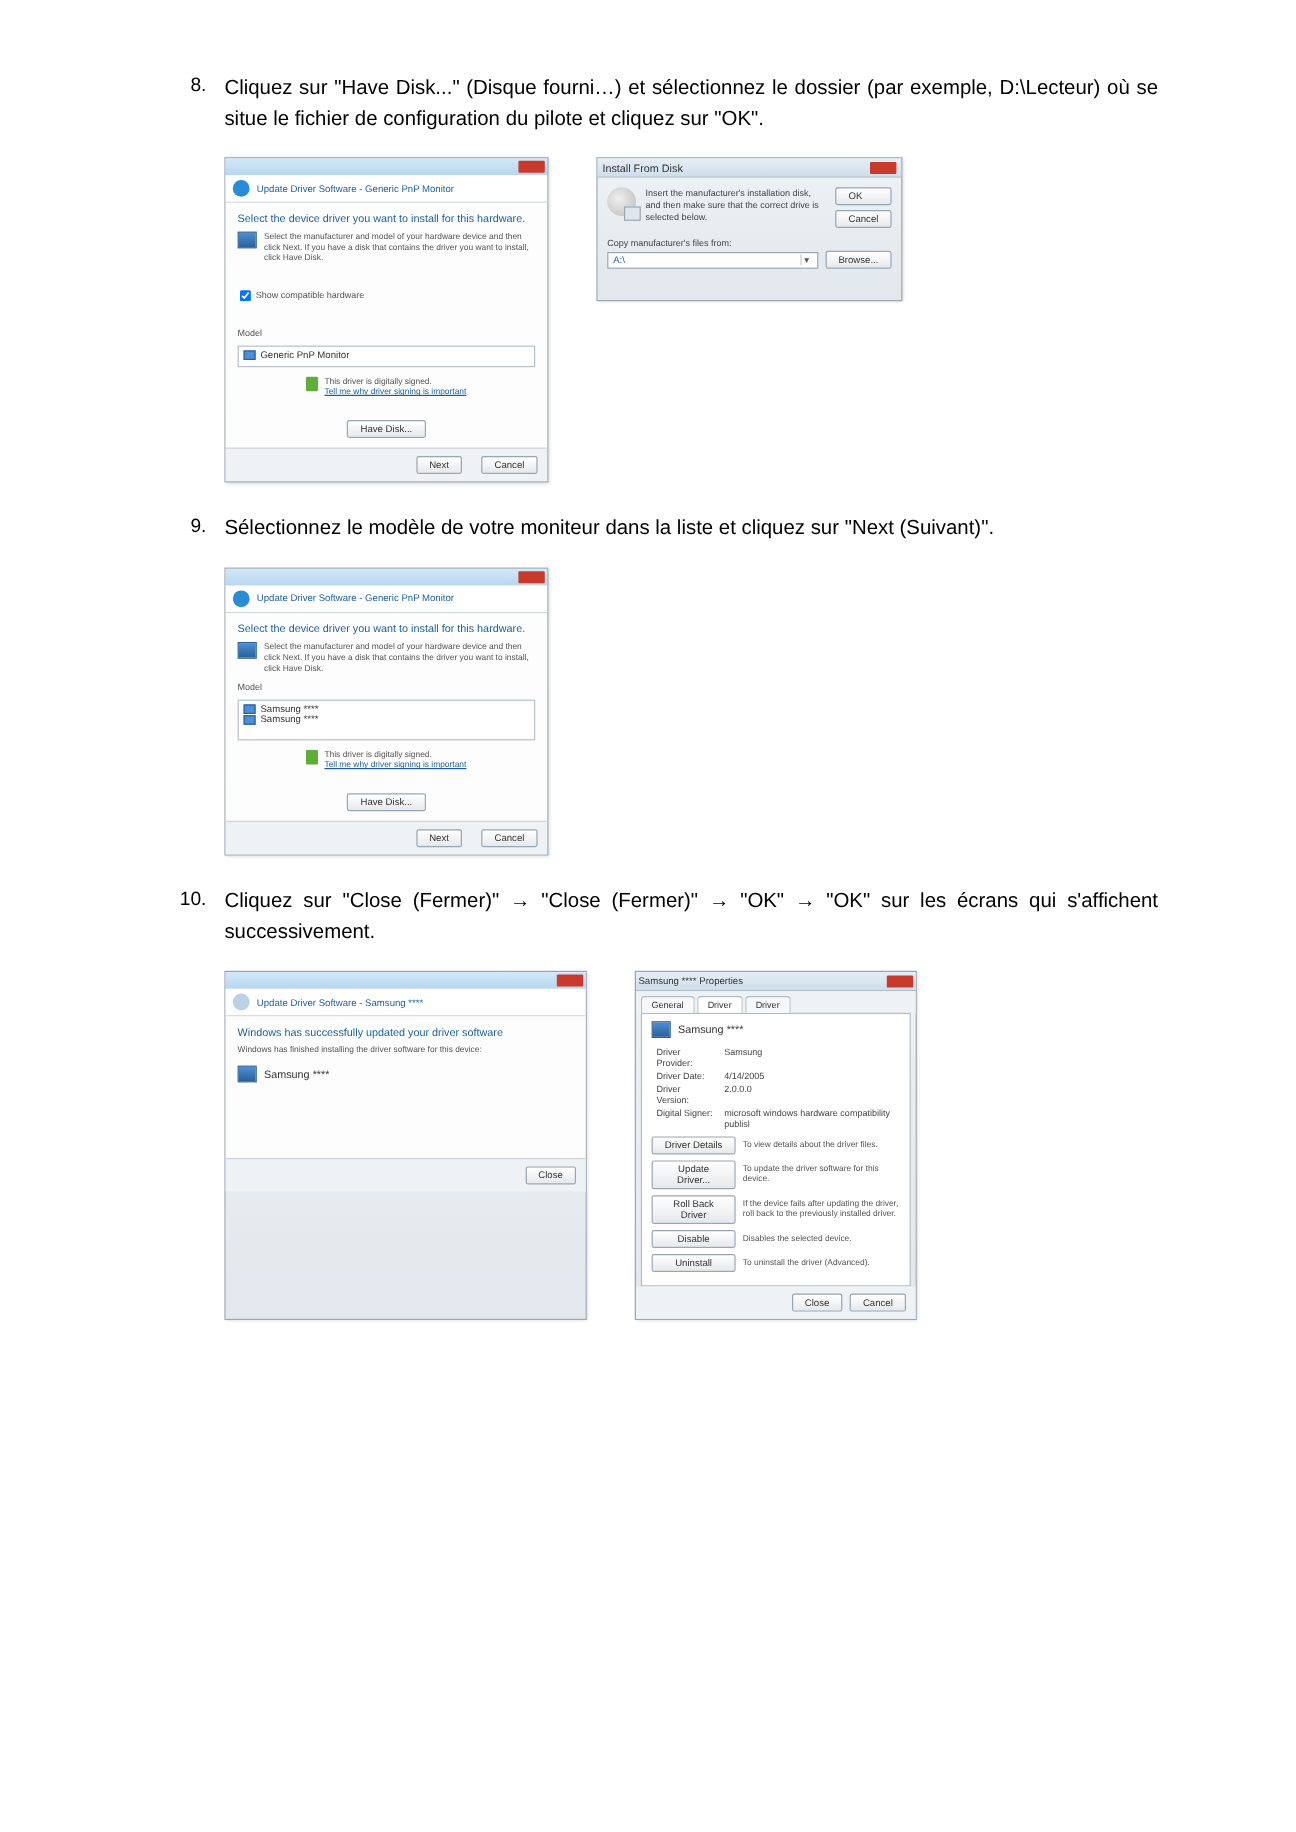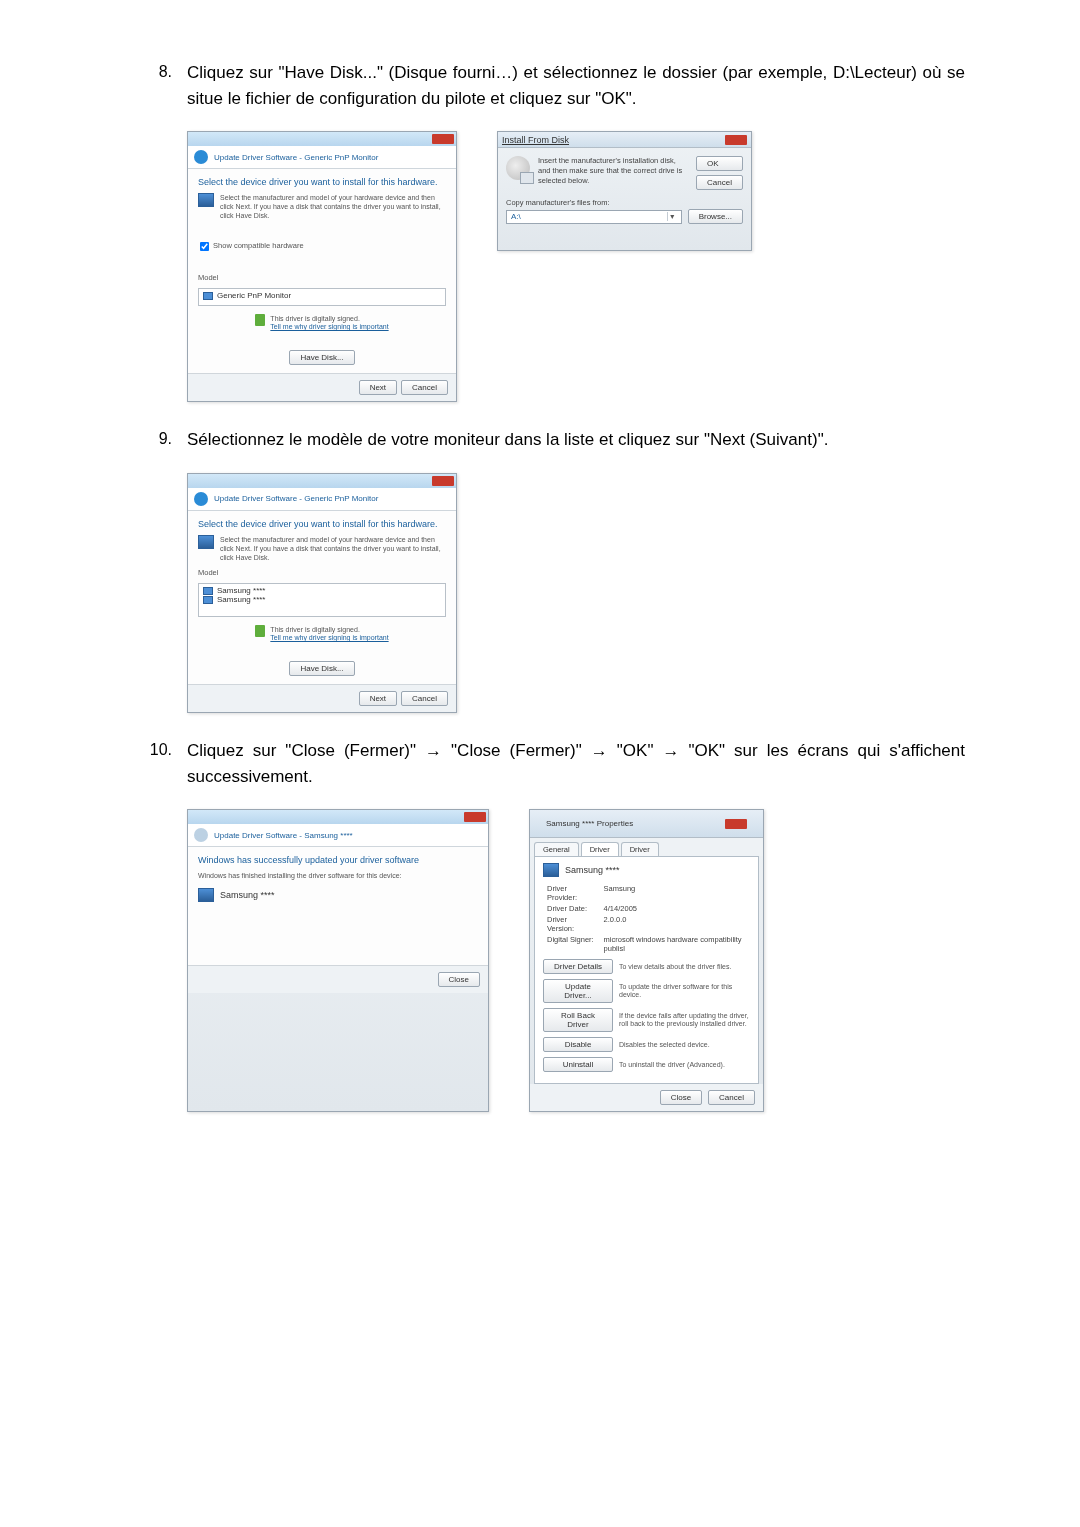--- a/index.html
+++ b/index.html
@@ -106,21 +106,21 @@
     display: flex; align-items: center; gap: 4px; font-size: 8px; color: #333;
   }
   .listbox .row .mon-icon {
     width: 10px; height: 8px; background: #4d8fd6; border: 1px solid #2b5f99;
     display: inline-block;
   }
   .checkline {
     font-size: 7.5px; color: #555; margin: 20px 0;
   }
   .action-row {
-    display: flex; justify-content: flex-end; gap: 4px; padding: 6px 8px;
+    display: flex; justify-content: flex-end; gap: 16px; padding: 6px 8px;
     background: #eef2f5; border-top: 1px solid #d0d6db;
   }
   .btn {
     font-size: 8px; padding: 2px 10px; background: linear-gradient(#fff,#e6e9ec);
     border: 1px solid #9aa6b2; border-radius: 2px; color: #333;
   }
   .signed-row {
     display: flex; align-items: center; gap: 20px; margin-top: 8px;
     justify-content: space-between;
     flex-direction: column;
@@ -132,21 +132,20 @@
   .linkish { color: #1a5f9c; font-size: 7px; text-decoration: underline; }
   .modlabel { font-size: 7.5px; color: #555; margin-top: 6px; }
   
   .ifd {
     width: 255px; height: 120px;
   }
   .ifd .title2 {
     height: 16px; display:flex; align-items:center; justify-content: space-between;
     padding: 0 4px; font-size: 9px; color: #333; background: linear-gradient(#e6eef6,#cfdeeb);
     border-bottom: 1px solid #b2bdc7;
-    text-decoration: underline;
   }
   .ifd .title2 .close-x { width: 22px; height: 10px; background: #c83a2c; border-radius: 1px; }
   .ifd .panel { display:flex; padding: 8px 8px 4px; gap: 8px; }
   .ifd .disk-ico {
     width: 24px; height: 24px;
     background: radial-gradient(circle at 40% 40%, #eee,#bbb);
     border-radius: 50%;
     position: relative;
   }
   .ifd .disk-ico::after {
@@ -169,22 +168,22 @@
   .success .deviceline .mon-big {
     width: 16px; height: 14px; background: linear-gradient(#4d8fd6,#2b5f99);
     border: 1px solid #2b5f99;
   }
   
   .props {
     width: 235px;
     font-size: 8px;
   }
   .props .ptitle {
-    height: 28px; display:flex; align-items:center; justify-content:space-between;
-    padding:0 16px; background: linear-gradient(#e6eef6,#cfdeeb);
+    height: 16px; display:flex; align-items:center; justify-content:space-between;
+    padding:0 2px; background: linear-gradient(#e6eef6,#cfdeeb);
     border-bottom:1px solid #b2bdc7;
   }
   .props .ptitle .close-x { width: 22px; height: 10px; background: #c83a2c; border-radius: 1px; }
   .props .tabs { display:flex; gap:2px; padding: 4px 4px 0; background:#eef2f5; }
   .props .tab {
     font-size:7.5px; padding: 2px 8px; border:1px solid #b2bdc7; border-bottom:none;
     background:#f6f8fa; border-radius: 3px 3px 0 0;
   }
   .props .tab.active { background:#fff; }
   .props .tabbody {

